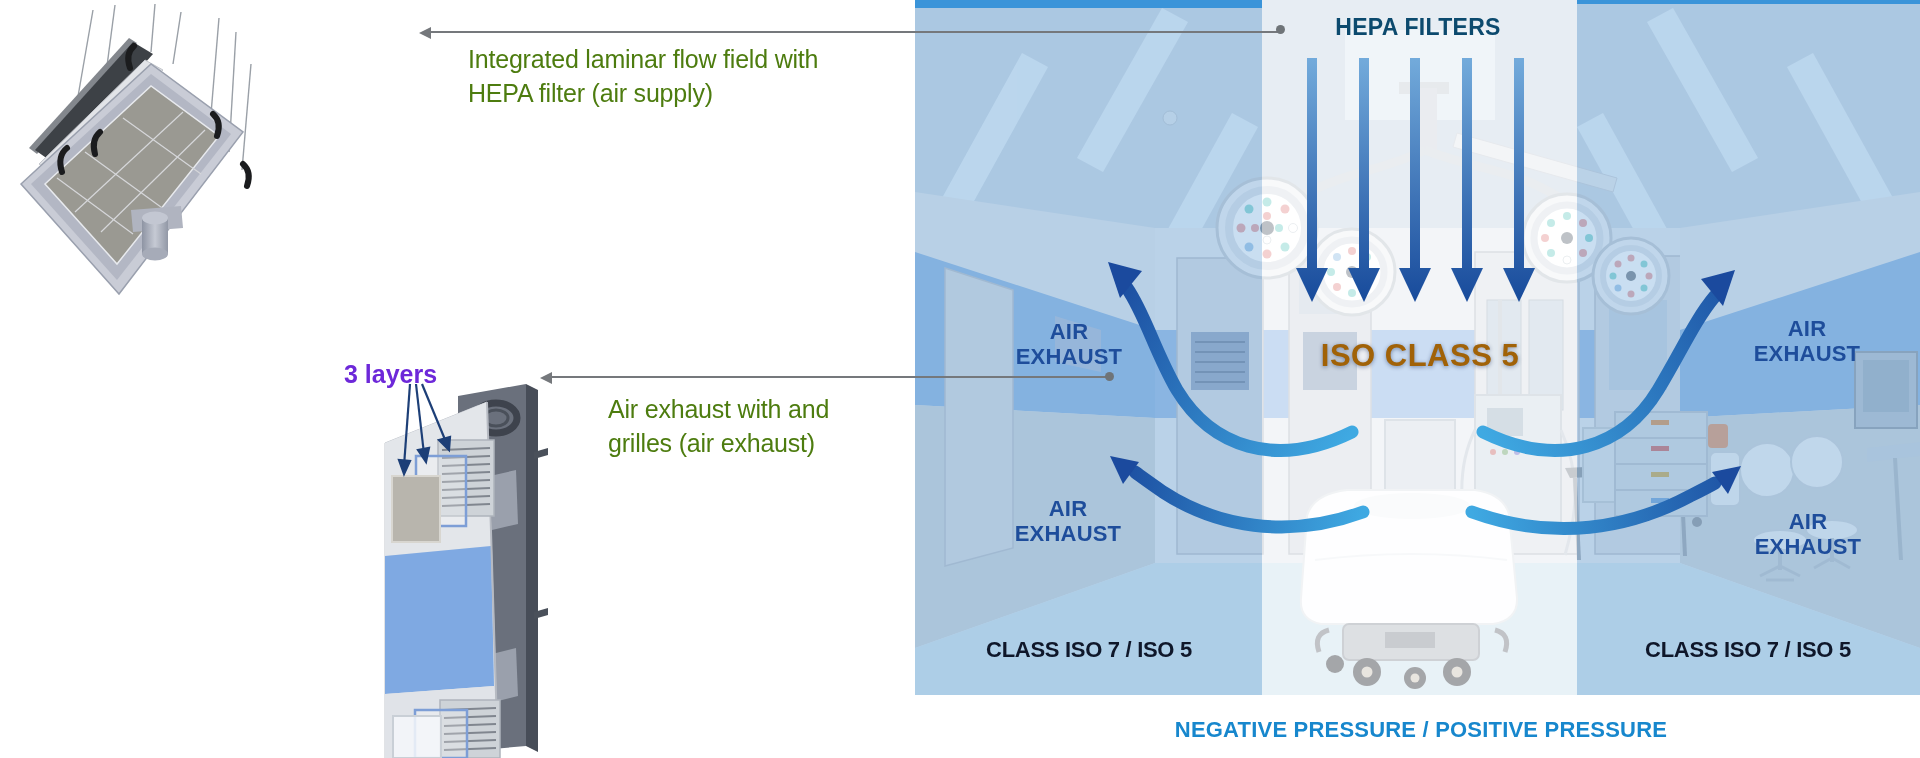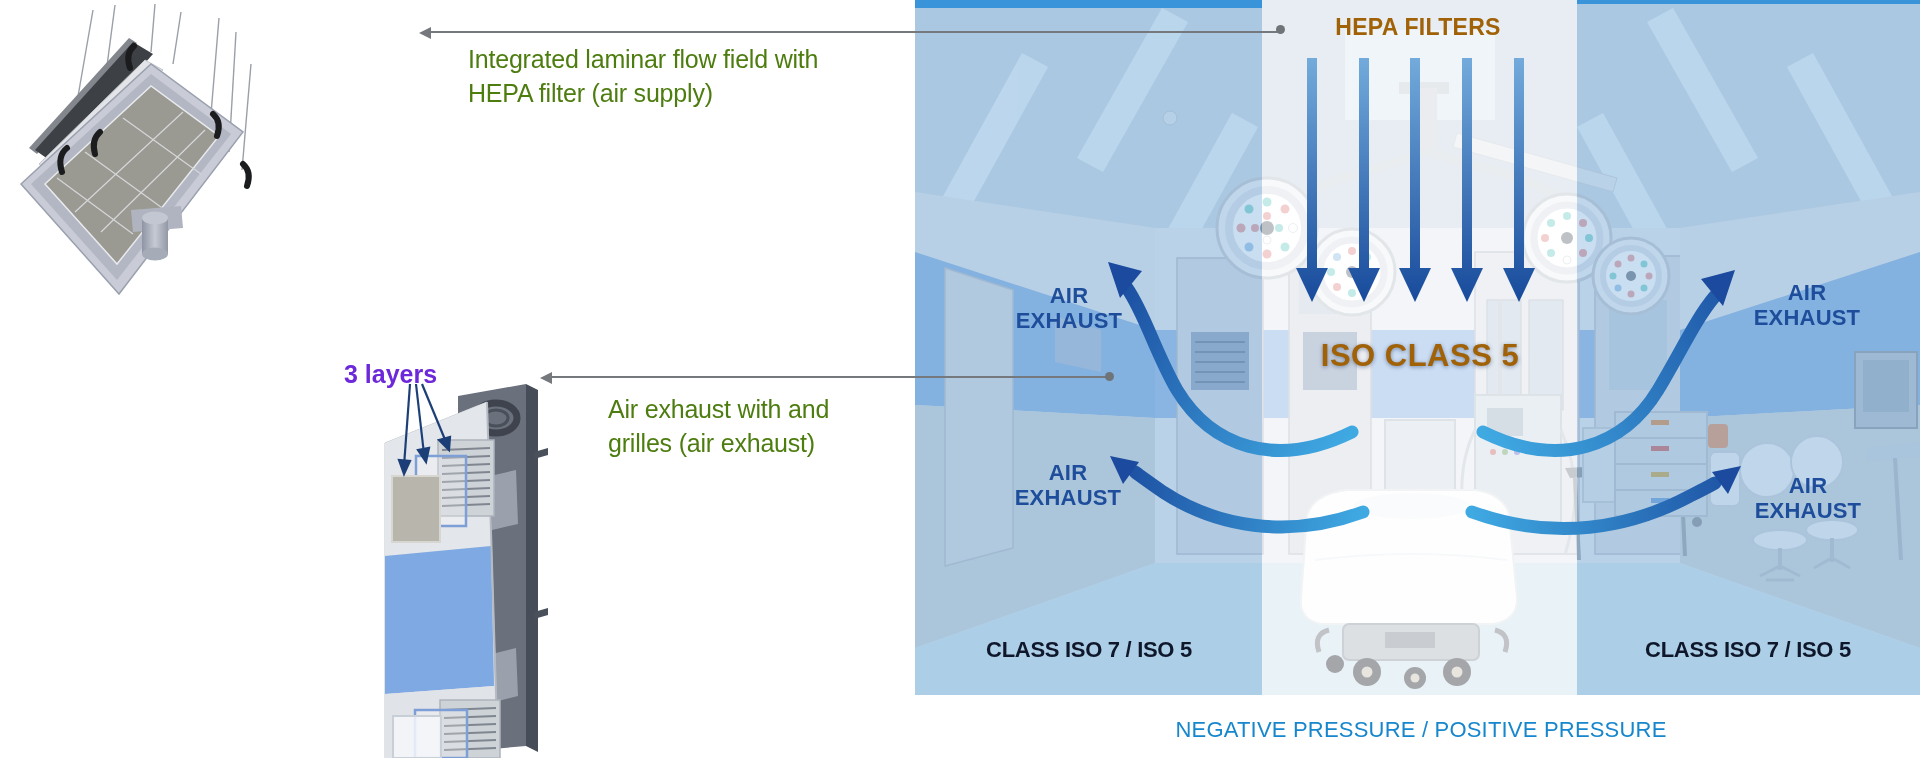--- a/index.html
+++ b/index.html
@@ -17,25 +17,25 @@
   .conn-arrowhead{width:0;height:0;border-top:6px solid transparent;border-bottom:6px solid transparent;
                   border-right:12px solid #75787c;z-index:30;}
   .conn-dot{width:9px;height:9px;border-radius:50%;background:#6f7478;z-index:30;}
 
   
   #photo{left:915px;top:0;width:1005px;height:695px;z-index:10;}
   #photo svg{display:block;}
 
   
   .room-label{z-index:20;text-align:center;font-weight:700;}
-  .navy{color:#1e4d9b;font-size:22px;line-height:25px;letter-spacing:0.2px;}
-  .hepa{color:#a16207;font-size:23px;letter-spacing:0.3px;}
+  .navy{color:#1e4d9b;font-size:22px;line-height:25px;letter-spacing:0.2px;margin-top:36px;}
+  .hepa{color:#0c4a6e;font-size:23px;letter-spacing:0.3px;}
   .iso5{color:#a16207;font-size:31px;letter-spacing:0.5px;text-shadow:0 1px 4px rgba(10,30,80,0.45);}
   .classiso{color:#0f172a;font-size:22px;letter-spacing:-0.3px;}
-  .pressure{color:#1787cd;font-size:22px;letter-spacing:0.2px;z-index:20;text-align:center;font-weight:400;}
+  .pressure{color:#1787cd;font-size:22px;letter-spacing:0.2px;z-index:20;text-align:center;font-weight:700;}
 </style>
 </head>
 <body>
 
 <div id="canvas">
 
   <svg class="abs" style="left:5px;top:2px;" width="252" height="305" viewBox="0 0 252 305">
     <g stroke="#9aa0a7" stroke-width="1.4">
       <line x1="88" y1="8" x2="63" y2="152"></line>
       <line x1="110" y1="3" x2="92" y2="140"></line>

